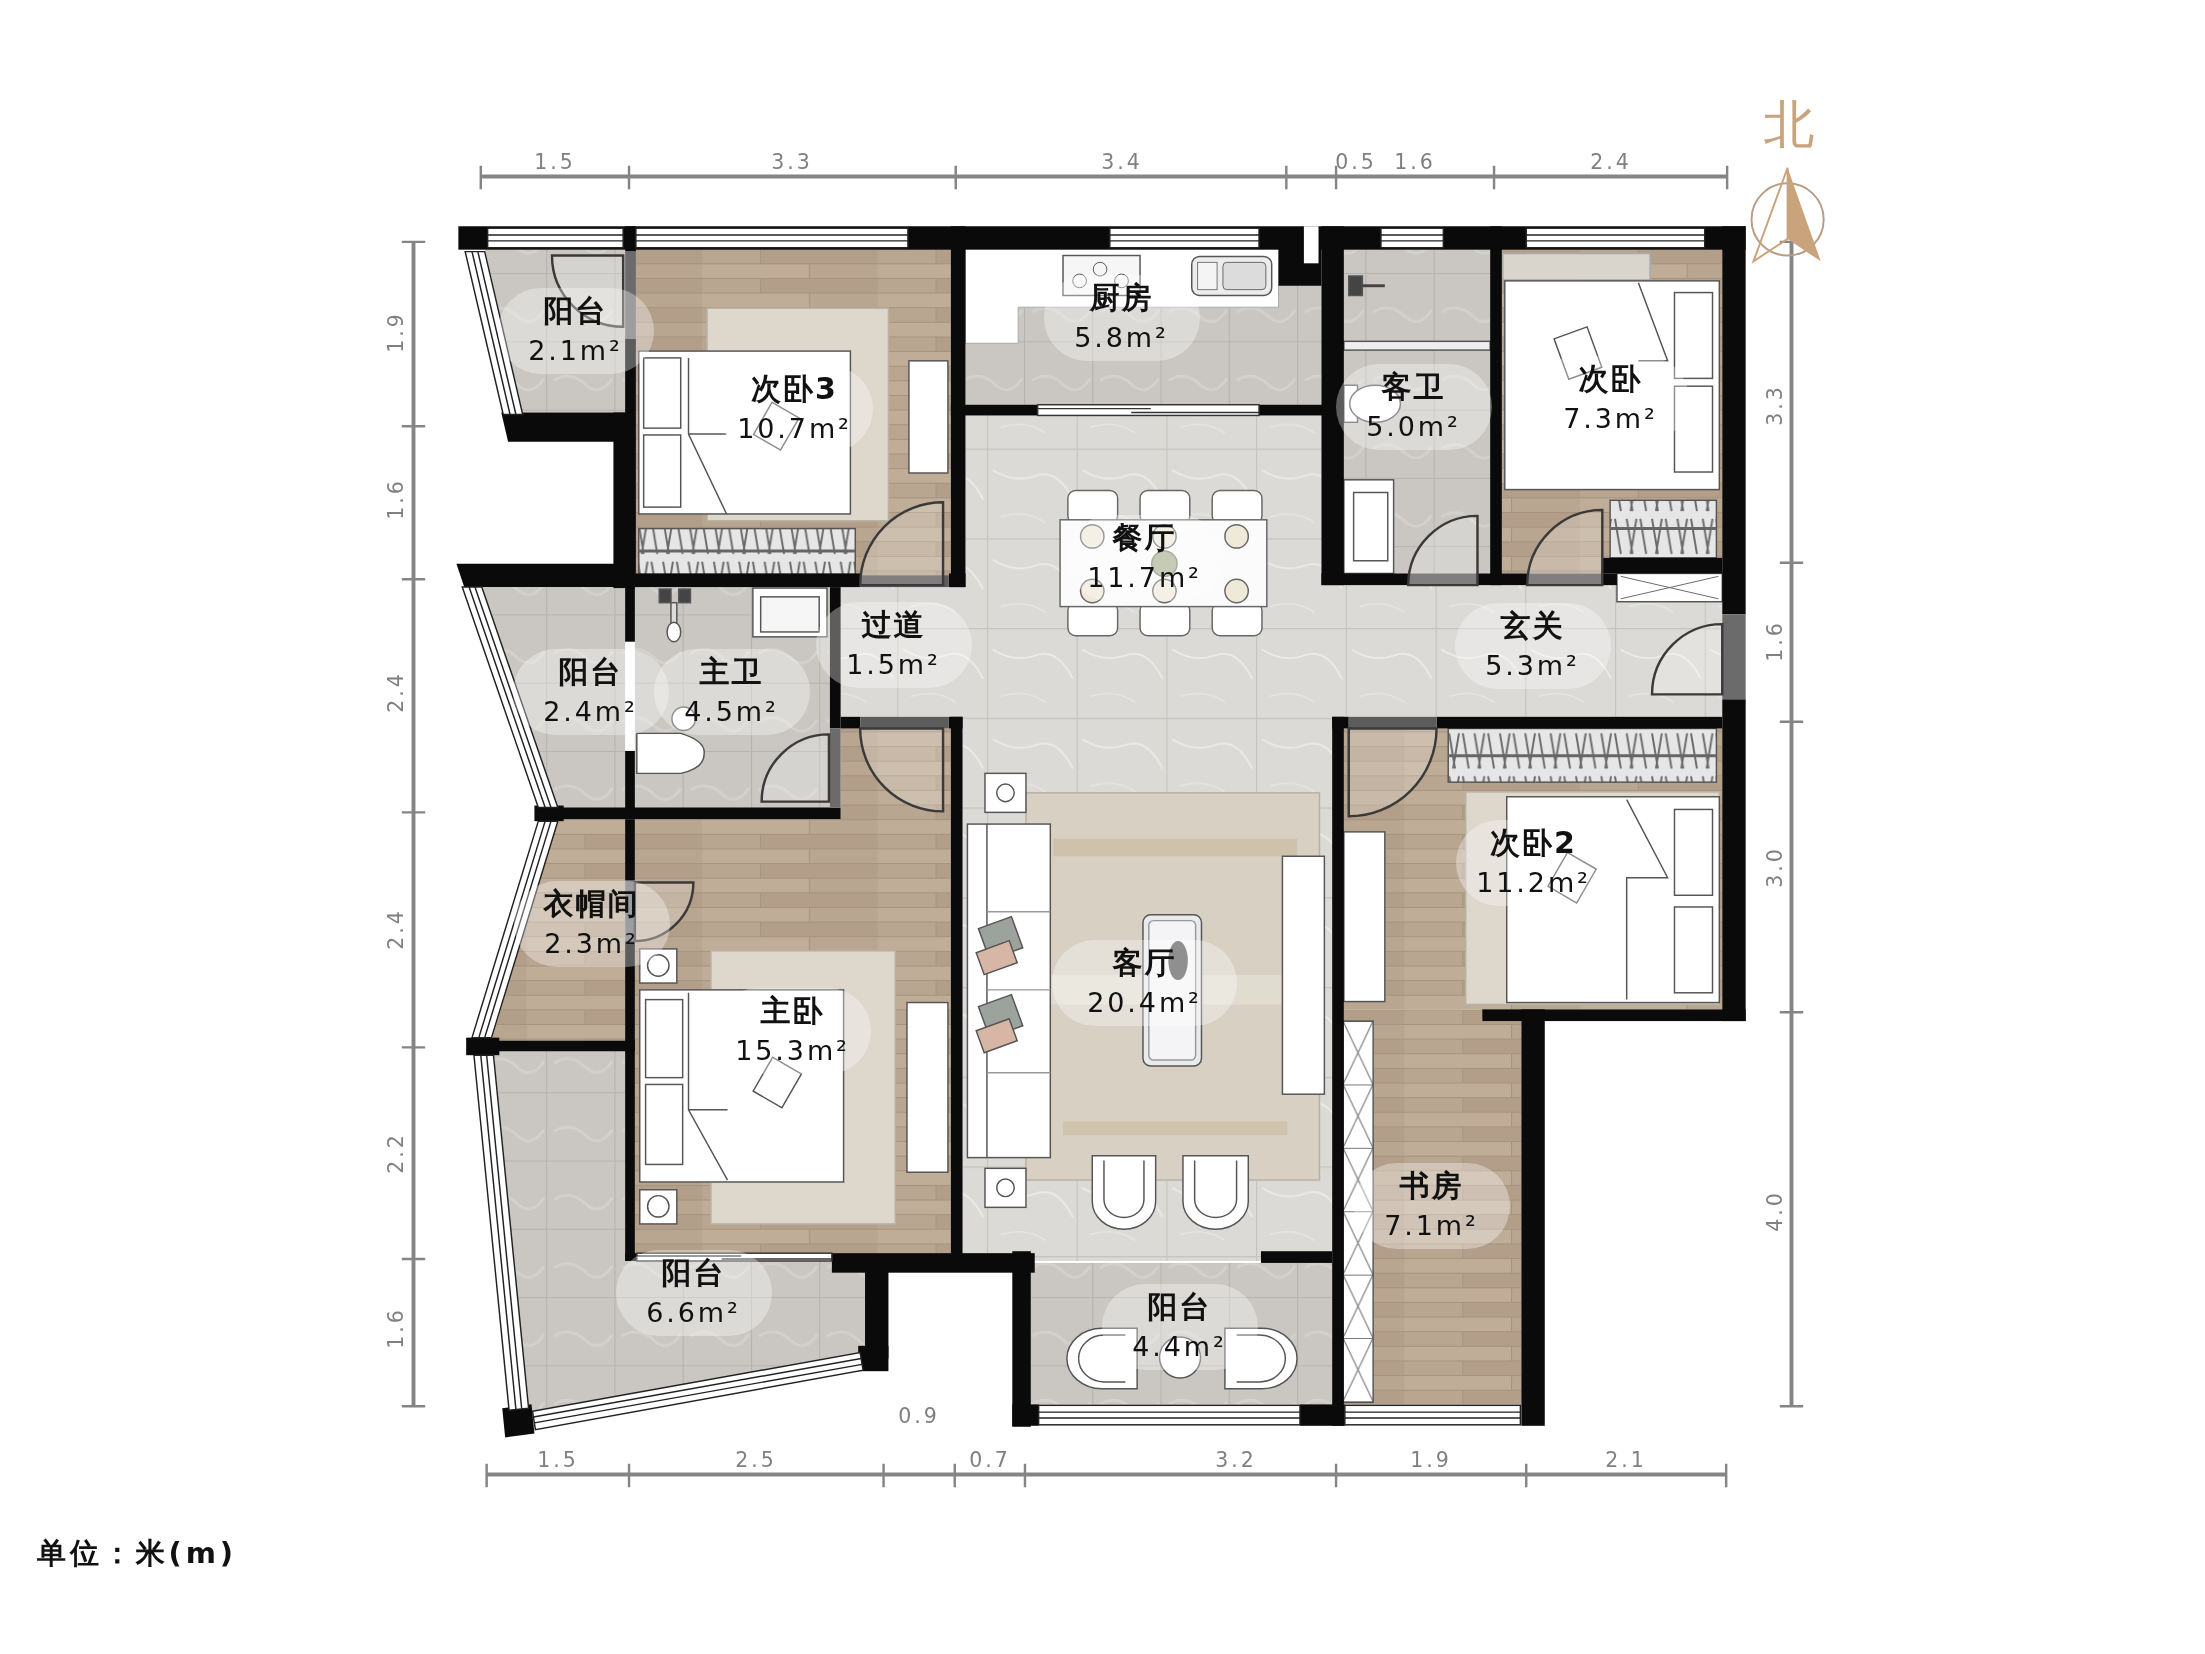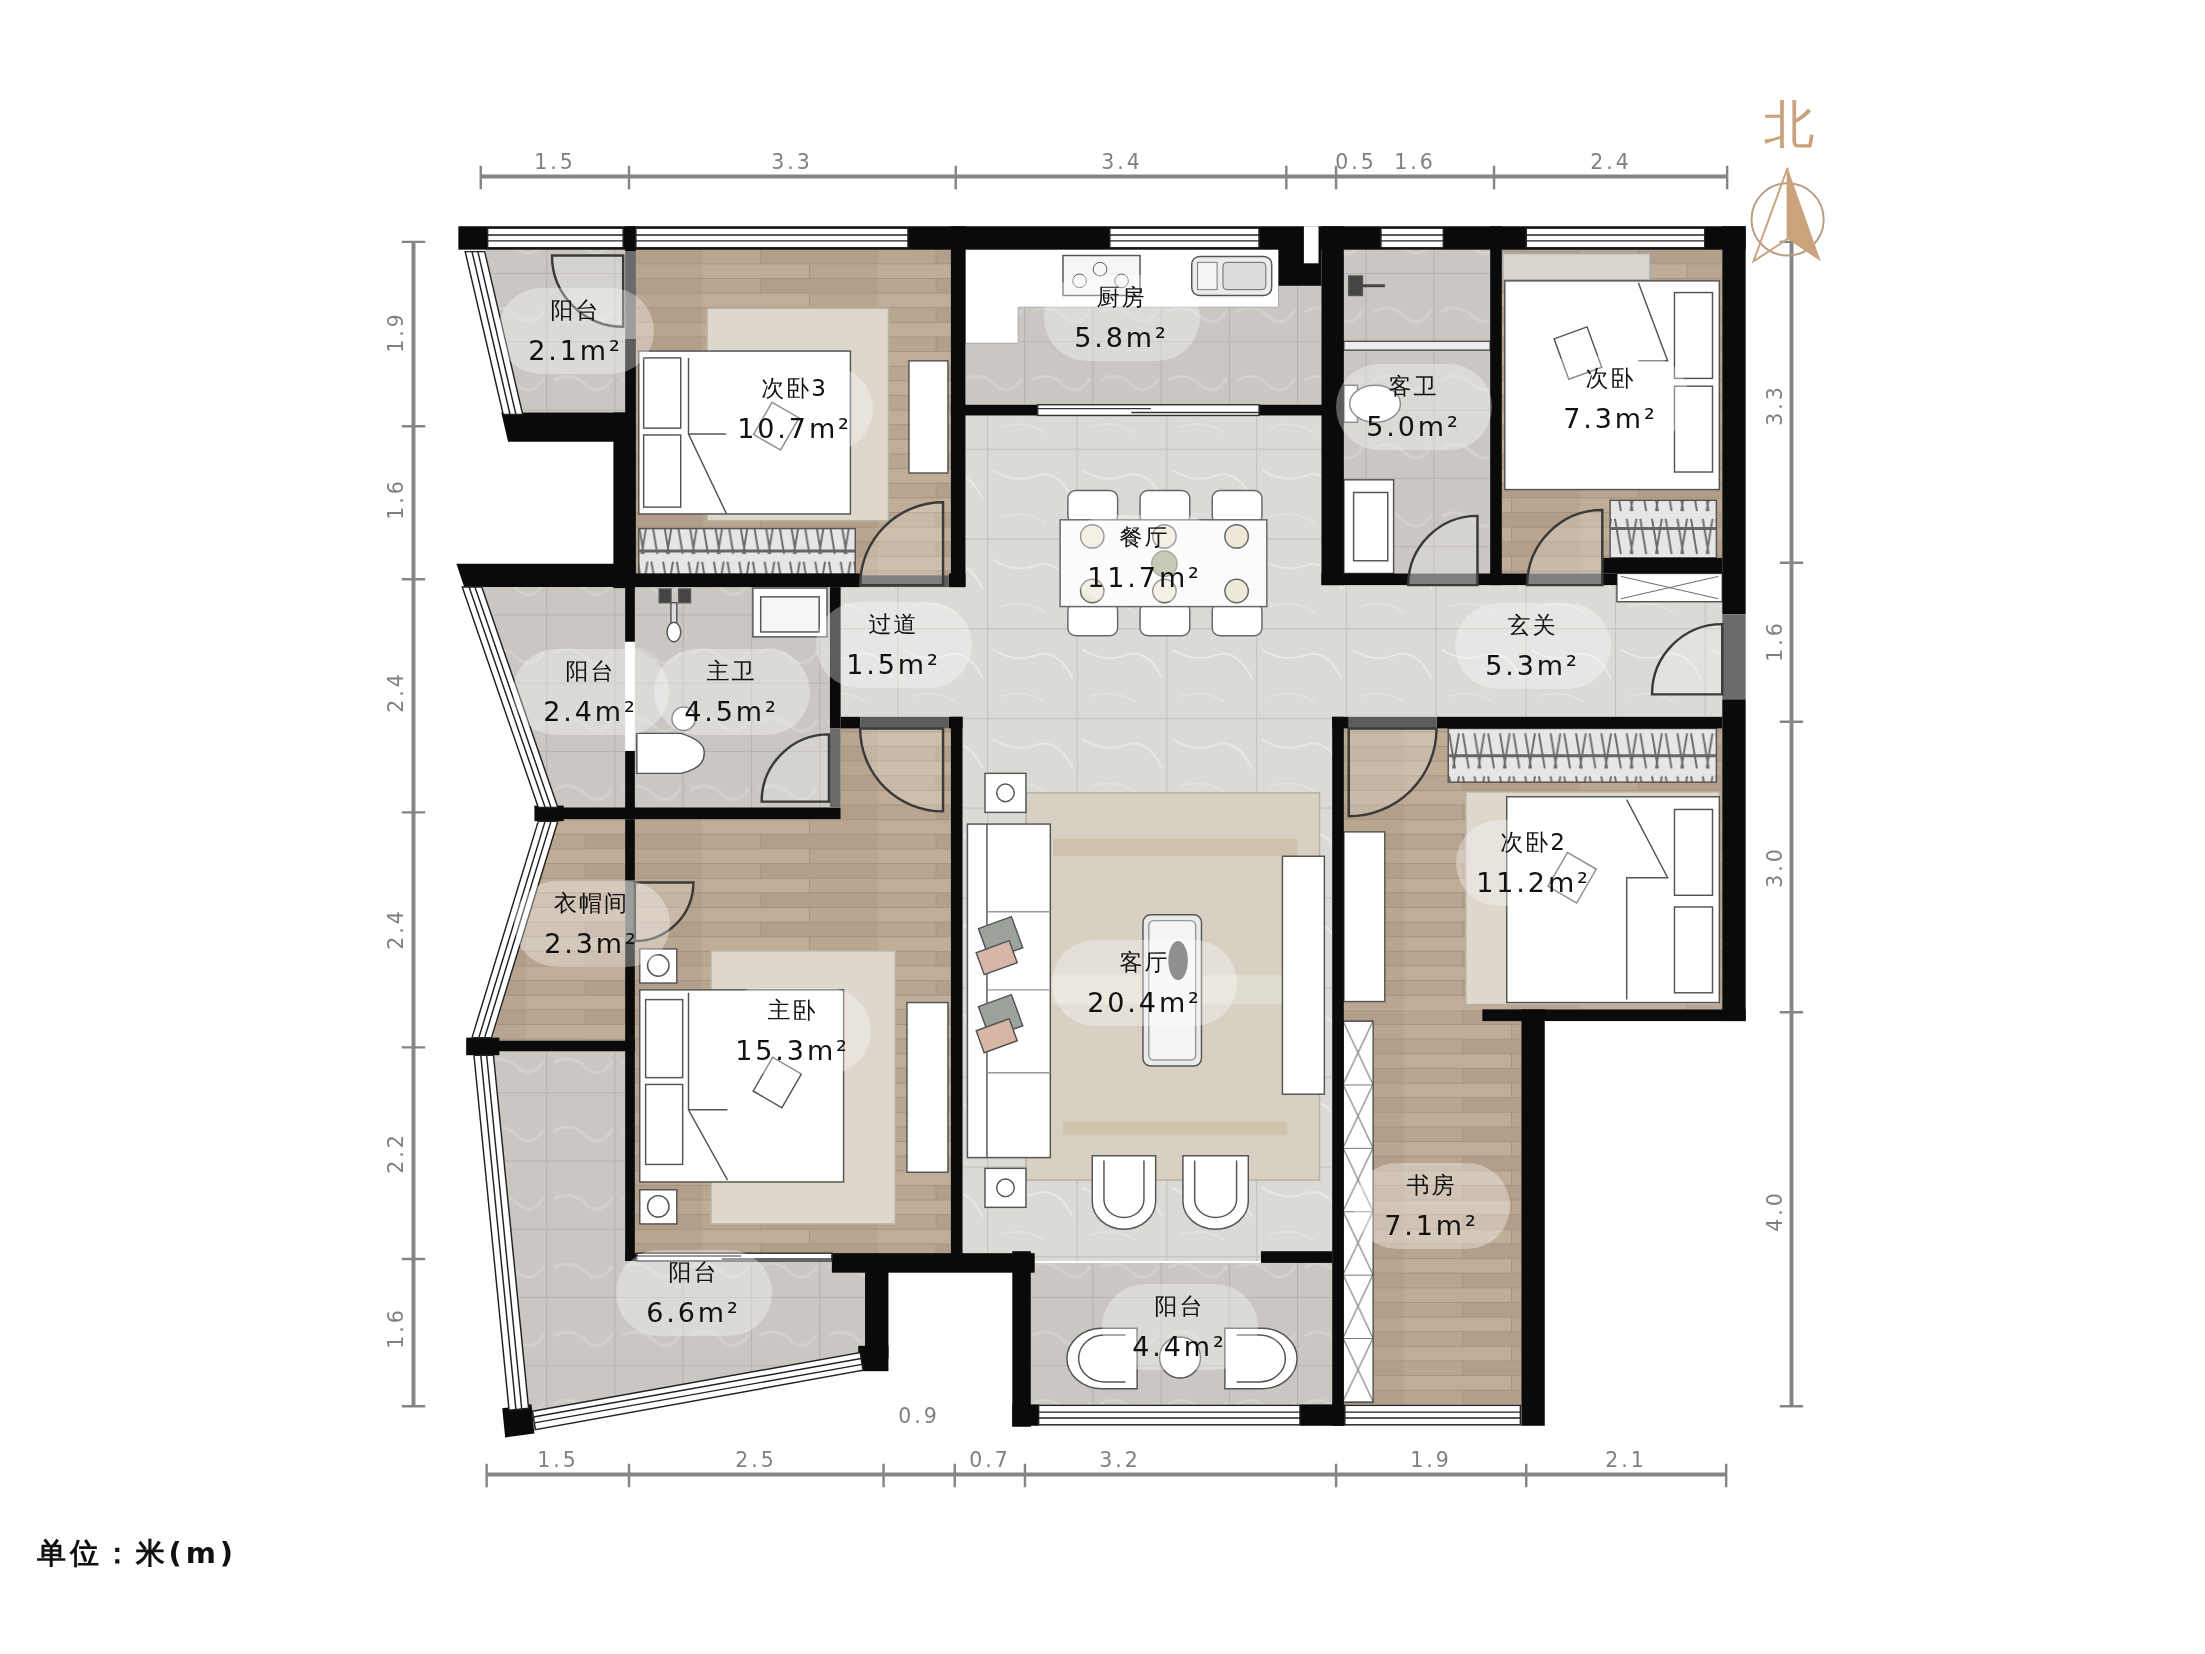--- a/index.html
+++ b/index.html
@@ -2,21 +2,21 @@
 <html><head>
 <meta charset="utf-8">
 <style>
   html, body { margin:0; padding:0; background:#ffffff; }
   body { width:2205px; height:1654px; position:relative; overflow:hidden;
          font-family:"DejaVu Sans", "Liberation Sans", sans-serif; }
   #plan-svg { position:absolute; left:0; top:0; }
   .room-label { position:absolute; width:215px; height:82px; margin-left:-107px; margin-top:-41px; text-align:center; }
   .room-label .pill { position:absolute; left:50%; top:50%; width:156px; height:86px; margin-left:-78px; margin-top:-43px;
                       border-radius:43px; background:rgba(255,255,255,0.34); }
-  .room-name { position:relative; display:block; font-size:23px; line-height:41px; color:#111; letter-spacing:2px; font-weight:normal; }
+  .room-name { position:relative; display:block; font-size:30px; line-height:41px; color:#111; letter-spacing:2px; font-weight:bold; }
   .room-area { position:relative; display:block; font-size:27px; line-height:39px; color:#111; letter-spacing:2.9px; }
   .dim { position:absolute; font-size:20.5px; color:#808080; letter-spacing:2.9px; white-space:nowrap;
          font-family:"DejaVu Sans", sans-serif; }
   .dim.h { transform:translate(-50%,-50%); }
   .dim.v { transform:translate(-50%,-50%) rotate(-90deg); }
   .north-label { position:absolute; left:1789px; top:125px; transform:translate(-50%,-50%);
                  font-size:51px; color:#c9a37c; font-family:"DejaVu Sans", sans-serif; }
   .notes { position:absolute; left:37px; top:1502px;margin-top:32px; }
   .note-line { display:block; font-size:29px; line-height:39px; color:#111; letter-spacing:3.9px; font-weight:bold; white-space:nowrap; }
 </style>
@@ -427,21 +427,21 @@
   <span class="dim h" style="left:1122px; top:162px;">3.4</span>
   <span class="dim h" style="left:1312px; top:162px;margin-left:44px;">0.5</span>
   <span class="dim h" style="left:1415px; top:162px;">1.6</span>
   <span class="dim h" style="left:1611px; top:162px;">2.4</span>
 </div>
 <div>
   <span class="dim h" style="left:558px; top:1460px;">1.5</span>
   <span class="dim h" style="left:756px; top:1460px;">2.5</span>
   <span class="dim h" style="left:919px; top:1416px;">0.9</span>
   <span class="dim h" style="left:990px; top:1460px;">0.7</span>
-  <span class="dim h" style="left:1120px; top:1460px;">3.2</span>
+  <span class="dim h" style="left:1236px; top:1460px;">3.2</span>
   <span class="dim h" style="left:1431px; top:1460px;">1.9</span>
   <span class="dim h" style="left:1626px; top:1460px;">2.1</span>
 </div>
 <div>
   <span class="dim v" style="left:396px; top:332px;">1.9</span>
   <span class="dim v" style="left:396px; top:499px;">1.6</span>
   <span class="dim v" style="left:396px; top:692px;">2.4</span>
   <span class="dim v" style="left:396px; top:929px;">2.4</span>
   <span class="dim v" style="left:396px; top:1153px;">2.2</span>
   <span class="dim v" style="left:396px; top:1328px;">1.6</span>

